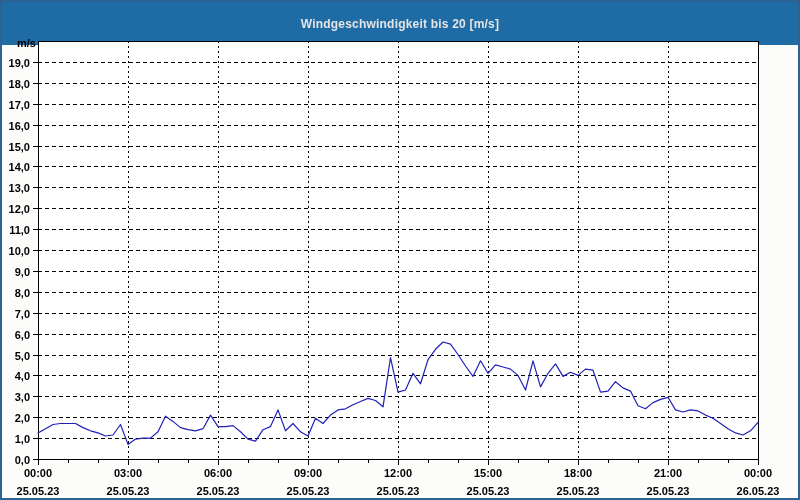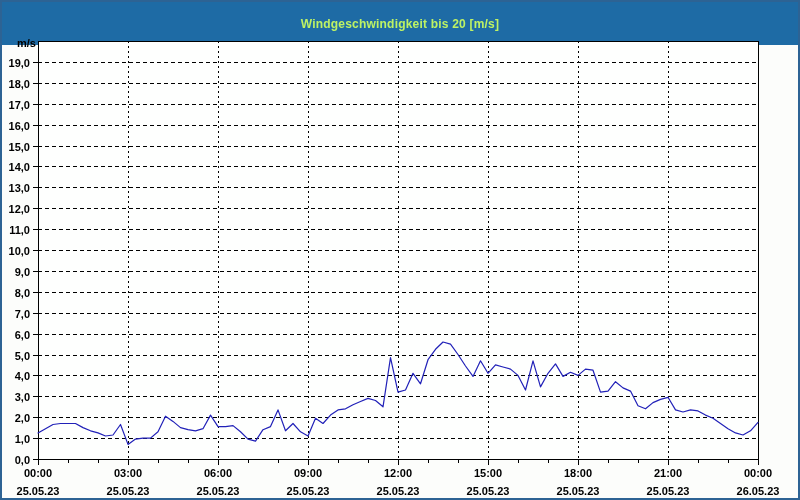--- a/index.html
+++ b/index.html
@@ -2,21 +2,21 @@
 <html><head>
 <meta charset="utf-8">
 <style>
   html,body{margin:0;padding:0;}
   .window{
     width:800px;height:500px;box-sizing:border-box;position:relative;
     border:2px solid #2d6394;background:#fcfdfb;
     font-family:"Liberation Sans",sans-serif;overflow:hidden;
   }
   .titlebar{
-    height:43px;background:#1e6ba5;color:#bef264;
+    height:43px;background:#1e6ba5;color:#e5e5e5;
     display:flex;align-items:center;justify-content:center;
     font-size:12px;font-weight:bold;letter-spacing:0.2px;
   }
   .chart-area{position:absolute;left:0;top:25px;width:796px;height:471px;}
   svg text{font-family:"Liberation Sans",sans-serif;font-size:11px;font-weight:bold;fill:#000000;}
 </style>
 </head>
 <body>
 
 <div class="window">

